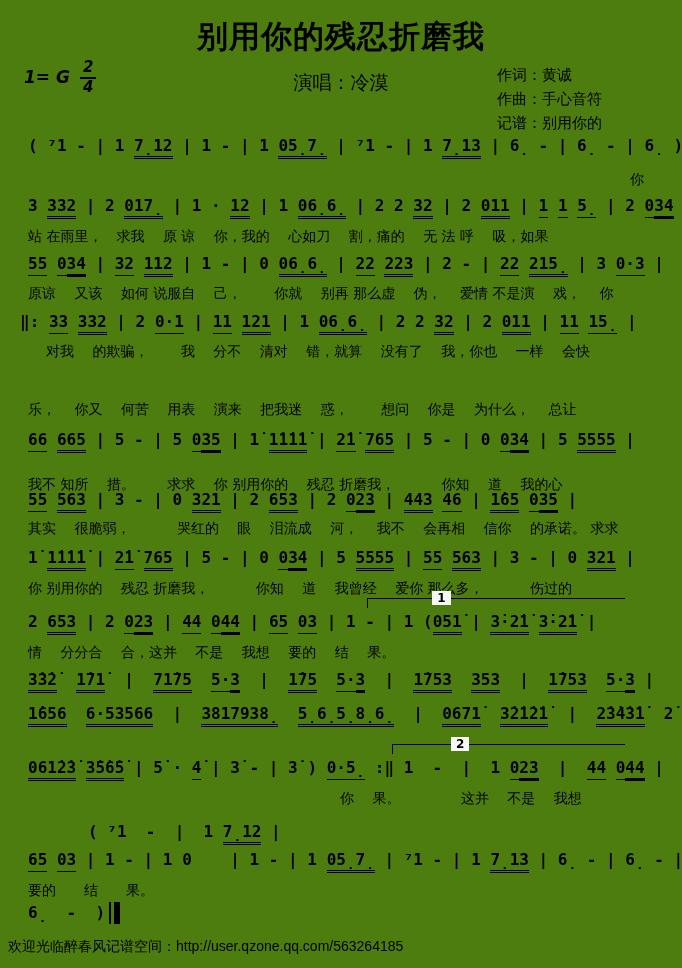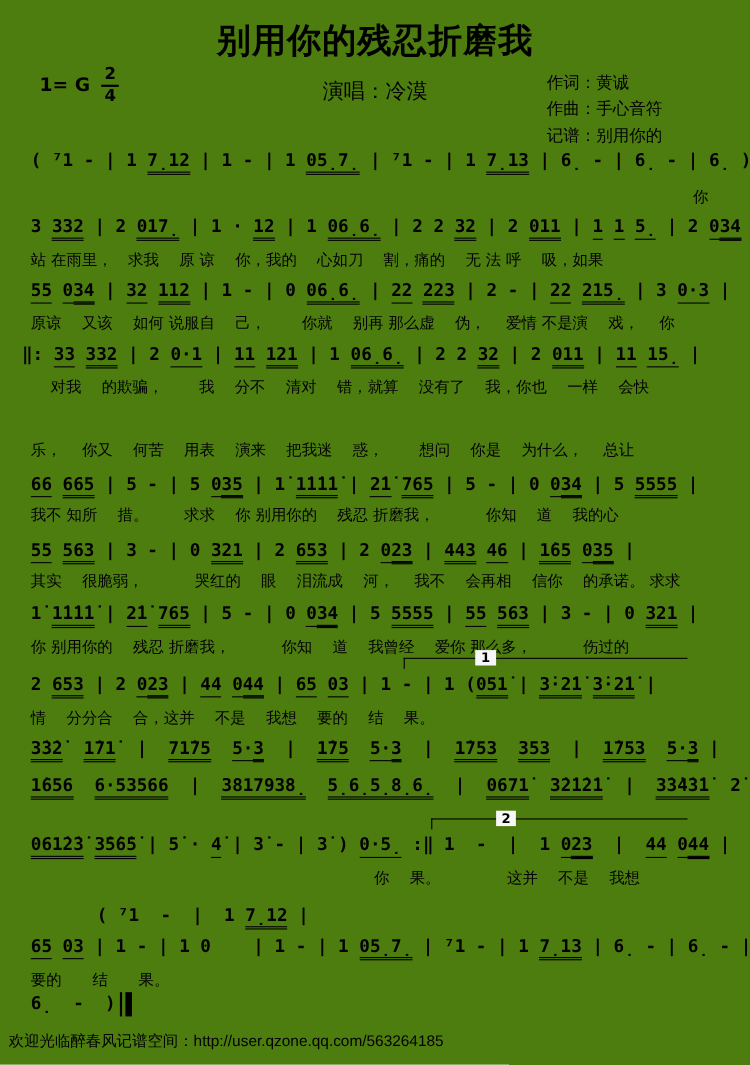--- a/index.html
+++ b/index.html
@@ -7,21 +7,21 @@
   #page {
     position:relative; width:682px; height:968px; background:#4d7c0f;
     overflow:hidden; color:#000;
     font-family:"DejaVu Sans", "Liberation Sans", sans-serif;
   }
   .title {
     position:absolute; top:16px; left:0; right:0; text-align:center;
     font-size:31px; font-weight:bold; letter-spacing:1px;
     font-family:"DejaVu Sans","Liberation Sans",sans-serif;
   }
-  .keyrow { position:absolute; top:60px; left:36px; font-size:17px; font-weight:bold; white-space:pre; }
+  .keyrow { position:absolute; top:60px; left:24px; font-size:17px; font-weight:bold; white-space:pre;font-style:italic; }
   .frac { display:inline-block; vertical-align:middle; margin-left:10px; text-align:center;
           font-size:15px; line-height:1.05; font-weight:bold; }
   .frac .t { display:block; border-bottom:2px solid #000; padding:0 3px 1px; }
   .frac .b { display:block; padding-top:1px; }
   .singer { position:absolute; top:70px; left:0; right:0; text-align:center; font-size:19px; }
   .credits { position:absolute; top:63px; left:497px; font-size:15px; line-height:24px; }
   .credits div { white-space:pre; }
 
   .music {
     position:absolute; left:28px; white-space:pre;
@@ -72,38 +72,38 @@
 
   <div class="music" style="top:254px"><span class="u1">55</span> <span class="u1">0<span class="u2">34</span></span> | <span class="u1">32</span> <span class="u2">112</span> | 1 - | 0 <span class="u2">06̣6̣</span> | <span class="u1">22</span> <span class="u2">223</span> | 2 - | <span class="u1">22</span> <span class="u2">215̣</span> | 3 <span class="u1">0·3</span> |</div>
   <div class="lyr" style="top:285px">原谅　 又该　 如何 说服自　 己，　　 你就　 别再 那么虚　 伪，　 爱情 不是演　 戏，　 你</div>
 
   <div class="music" style="top:312px; left:20px">‖: <span class="u1">33</span> <span class="u2">332</span> | 2 <span class="u1">0·1</span> | <span class="u1">11</span> <span class="u2">121</span> | 1 <span class="u2">06̣6̣</span> | 2 2 <span class="u2">32</span> | 2 <span class="u2">011</span> | <span class="u1">11</span> <span class="u1">15̣</span> |</div>
   <div class="lyr" style="top:343px; left:46px">对我　 的欺骗，　　 我　 分不　 清对　 错，就算　 没有了　 我，你也　 一样　 会快</div>
 
   <div class="lyr" style="top:401px">乐，　 你又　 何苦　 用表　 演来　 把我迷　 惑，　　 想问　 你是　 为什么，　 总让</div>
 
   <div class="music" style="top:430px"><span class="u1">66</span> <span class="u2">665</span> | 5 - | 5 <span class="u1">0<span class="u2">35</span></span> | 1̇ <span class="u2">1̇1̇1̇1̇</span> | <span class="u1">2̇1̇</span> <span class="u2">765</span> | 5 - | 0 <span class="u1">0<span class="u2">34</span></span> | 5 <span class="u2">5555</span> |</div>
-  <div class="lyr" style="top:460px">我不 知所　 措。　　 求求　 你 别用你的　 残忍 折磨我，　　　 你知　 道　 我的心</div>
+  <div class="lyr" style="top:476px">我不 知所　 措。　　 求求　 你 别用你的　 残忍 折磨我，　　　 你知　 道　 我的心</div>
 
   <div class="music" style="top:490px"><span class="u1">55</span> <span class="u2">563</span> | 3 - | 0 <span class="u2">321</span> | 2 <span class="u2">653</span> | 2 <span class="u1">0<span class="u2">23</span></span> | <span class="u2">443</span> <span class="u1">46</span> | <span class="u2">1̇65</span> <span class="u1">0<span class="u2">35</span></span> |</div>
   <div class="lyr" style="top:520px">其实　 很脆弱，　　　 哭红的　 眼　 泪流成　 河，　 我不　 会再相　 信你　 的承诺。 求求</div>
 
   <div class="music" style="top:548px">1̇ <span class="u2">1̇1̇1̇1̇</span> | <span class="u1">2̇1̇</span> <span class="u2">765</span> | 5 - | 0 <span class="u1">0<span class="u2">34</span></span> | 5 <span class="u2">5555</span> | <span class="u1">55</span> <span class="u2">563</span> | 3 - | 0 <span class="u2">321</span> |</div>
   <div class="lyr" style="top:580px">你 别用你的　 残忍 折磨我，　　　 你知　 道　 我曾经　 爱你 那么多，　　　 伤过的</div>
 
   <div class="volta" style="left:367px; top:598px; width:258px">
       <span class="vnum">1</span>
     </div>
 
   <div class="music" style="top:612px">2 <span class="u2">653</span> | 2 <span class="u1">0<span class="u2">23</span></span> | <span class="u1">44</span> <span class="u1">0<span class="u2">44</span></span> | <span class="u1">65</span> <span class="u1">03</span> | 1 - | 1 (<span class="u2">051̇</span> | <span class="u2">3̇·2̇1̇</span> <span class="u2">3̇·2̇1̇</span> |</div>
   <div class="lyr" style="top:644px">情　 分分合　 合，这并　 不是　 我想　 要的　 结　 果。</div>
 
   <div class="music" style="top:670px"><span class="u2">3̇3̇2̇</span>  <span class="u2">1̇71̇</span>  |  <span class="u2">71̇75</span>  <span class="u1">5·<span class="u2">3</span></span>  |  <span class="u2">1̇75</span>  <span class="u1">5·<span class="u2">3</span></span>  |  <span class="u2">1̇753</span>  <span class="u2">353</span>  |  <span class="u2">1̇753</span>  <span class="u1">5·<span class="u2">3</span></span> |</div>
 
-  <div class="music" style="top:704px"><span class="u2">1̇656</span>  <span class="u2">6·53566</span>  |  <span class="u2">3817938̣</span>  <span class="u2">5̣6̣5̣8̣6̣</span>  |  <span class="u2">0671̇</span>  <span class="u2">3̇2̇1̇2̇1̇</span>  |  <span class="u2">3̇3̇4̇3̇1̇</span>  2̇ |</div>
+  <div class="music" style="top:704px"><span class="u2">1̇656</span>  <span class="u2">6·53566</span>  |  <span class="u2">3817938̣</span>  <span class="u2">5̣6̣5̣8̣6̣</span>  |  <span class="u2">0671̇</span>  <span class="u2">3̇2̇1̇2̇1̇</span>  |  <span class="u2">2̇3̇4̇3̇1̇</span>  2̇ |</div>
 
   <div class="volta" style="left:392px; top:744px; width:233px">
       <span class="vnum">2</span>
     </div>
 
   <div class="music" style="top:758px"><span class="u2">061̇2̇3̇</span> <span class="u2">3̇5̇6̇5̇</span> | 5̇ · <span class="u1">4̇</span> | 3̇ - | 3̇ ) <span class="u1">0·5̣</span> :‖ 1  -  |  1 <span class="u1">0<span class="u2">23</span></span>  |  <span class="u1">44</span> <span class="u1">0<span class="u2">44</span></span> |</div>
   <div class="lyr" style="top:790px; left:340px">你　 果。　　　　 这并　 不是　 我想</div>
 
   <div class="music" style="top:822px; left:88px">( ⁷1  -  |  1 <span class="u2">7̣12</span> |</div>
 

